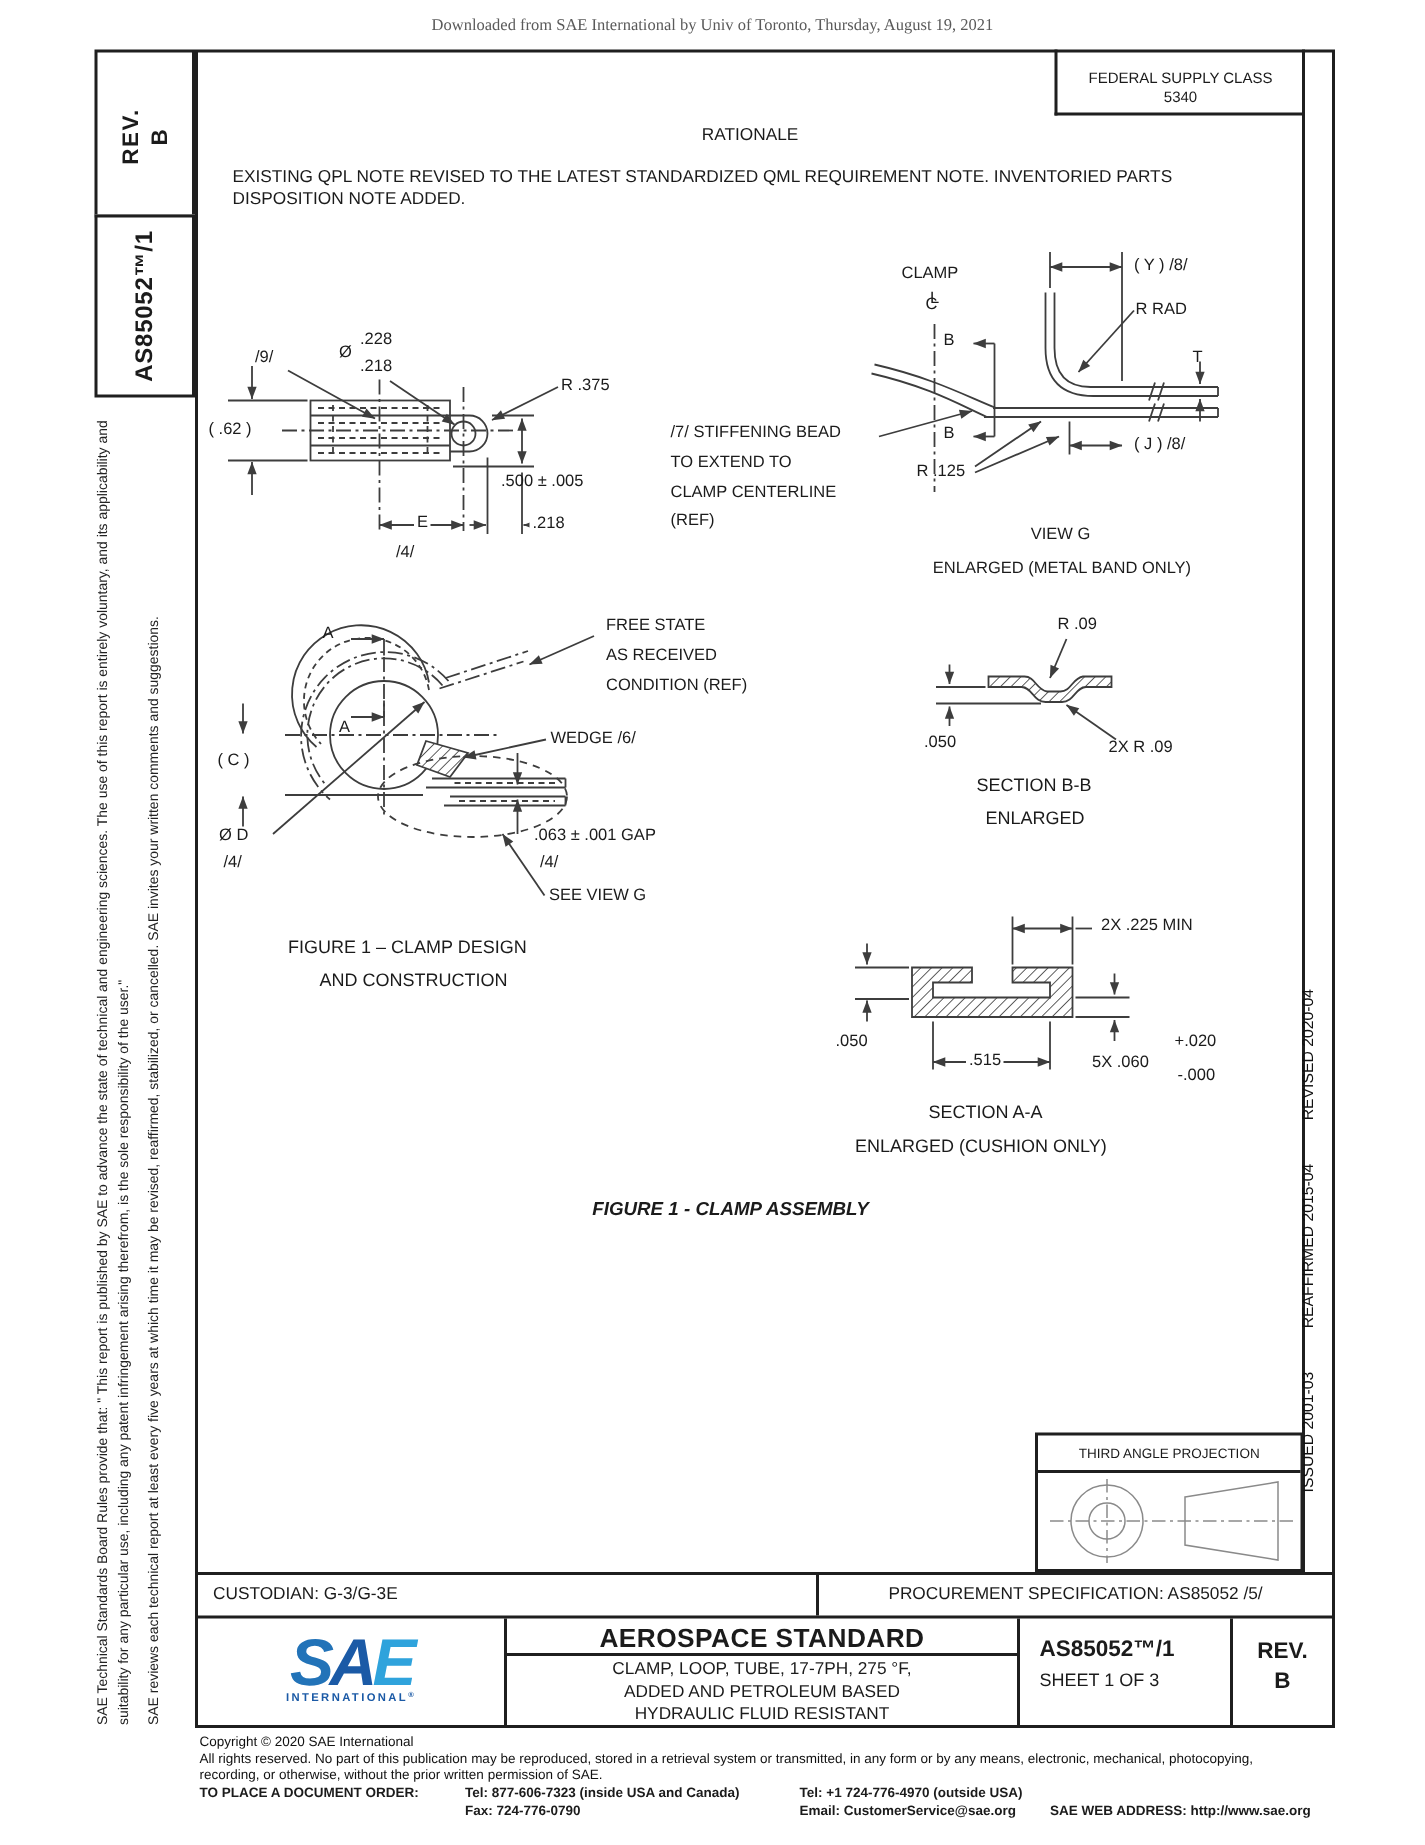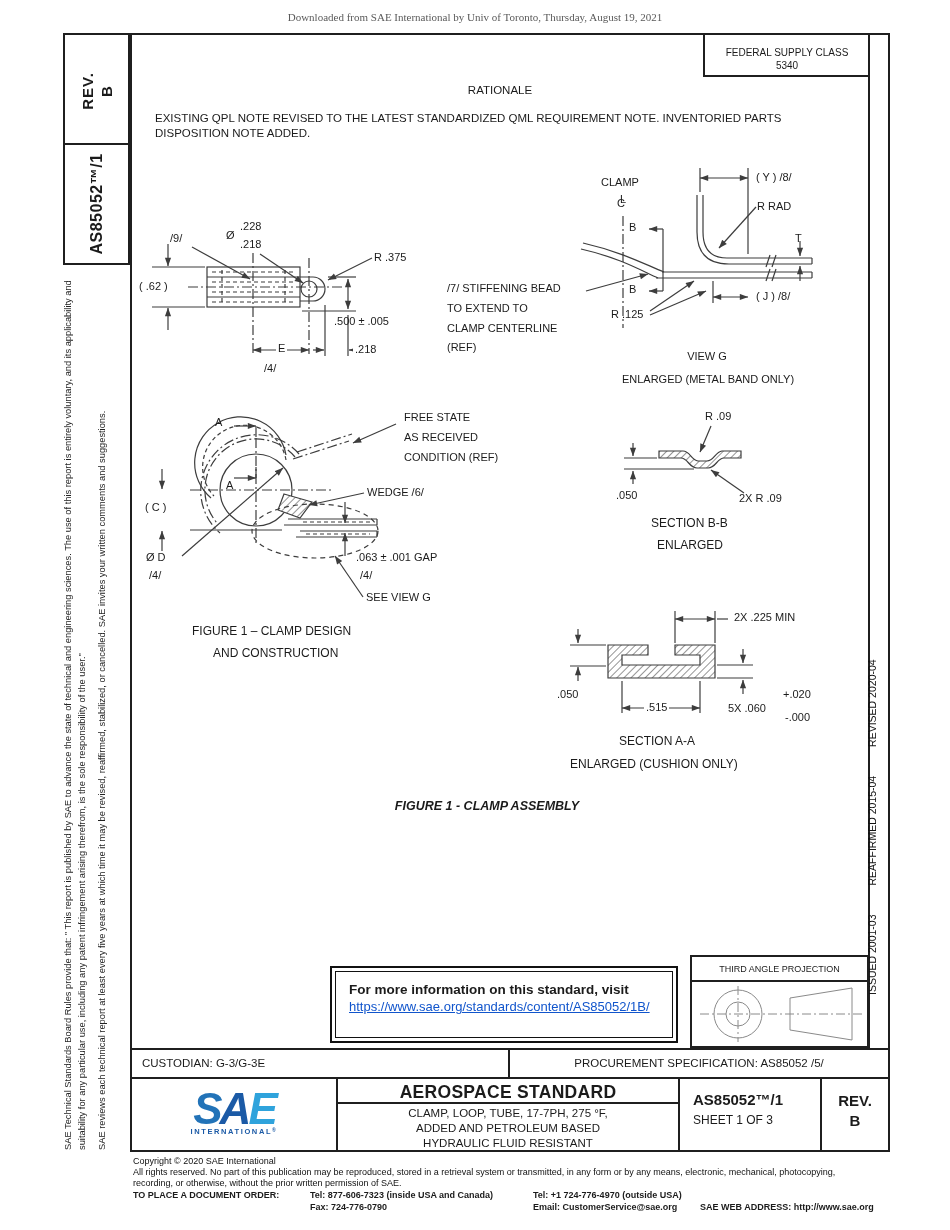--- a/index.html
+++ b/index.html
@@ -37,21 +37,21 @@
   .figcap { position:absolute; left:287px; top:799px; width:400px; text-align:center;
             font-weight:bold; font-style:italic; font-size:12.5px; }
   .infobox { position:absolute; left:330px; top:966px; width:348px; height:77px; border:2.5px solid #111; padding:3px; }
   .infobox .inner { width:100%; height:100%; border:1.5px solid #111; padding:10px 0 0 13px; }
   .infobox .t { font-weight:bold; font-size:13.5px; }
   .infobox a { font-size:13px; color:#1155cc; text-decoration:underline; }
   .projbox { position:absolute; left:690px; top:955px; width:179px; height:93px; border:2px solid #1f1f1f; }
   .projbox .hd { height:25px; border-bottom:2px solid #1f1f1f; text-align:center; font-size:9px; padding-top:7px; }
   .btable { position:absolute; left:132px; top:1048px; width:756px; }
   .row1 { display:flex; height:29px; border-top:2px solid #1f1f1f; }
-  .row1 .c1 { width:378px; border-right:2px solid #1f1f1f; font-size:11.5px; padding:7px 4px 0 10px; }
+  .row1 .c1 { width:414px; border-right:2px solid #1f1f1f; font-size:11.5px; padding:7px 4px 0 10px; }
   .row1 .c2 { flex:1; text-align:center; font-size:11.5px; padding-top:7px; }
   .row2 { display:flex; height:73px; border-top:2px solid #1f1f1f; }
   .row2 .logo-cell { width:206px; border-right:2px solid #1f1f1f; display:flex; flex-direction:column; align-items:center; justify-content:center; }
   .row2 .mid-cell { width:342px; border-right:2px solid #1f1f1f; text-align:center; }
   .row2 .doc-cell { width:142px; border-right:2px solid #1f1f1f; padding:12px 0 0 13px; }
   .row2 .rev-cell { flex:1; text-align:center; padding-top:12px; font-weight:bold; font-size:15px; line-height:20px; }
   .as-heading { font-weight:bold; font-size:17.5px; letter-spacing:0.3px; padding-top:3px; height:25px; border-bottom:2px solid #1f1f1f; }
   .as-sub { font-size:11.5px; line-height:15px; padding-top:2px; }
   .doc-num { font-weight:bold; font-size:15px; }
   .doc-sheet { font-size:12px; margin-top:5px; }
@@ -310,26 +310,20 @@
   <div class="lbl" style="left:557px;top:688px">.050</div>
   <div class="lbl wbg" style="left:644px;top:701px">.515</div>
   <div class="lbl" style="left:728px;top:702px">5X .060</div>
   <div class="lbl" style="left:783px;top:688px">+.020</div>
   <div class="lbl" style="left:785px;top:711px">-.000</div>
   <div class="lbl12" style="left:619px;top:734px">SECTION A-A</div>
   <div class="lbl12" style="left:570px;top:757px">ENLARGED (CUSHION ONLY)</div>
 
   <div class="figcap">FIGURE 1 - CLAMP ASSEMBLY</div>
 
-  <div class="infobox">
-    <div class="inner">
-      <div class="t">For more information on this standard, visit</div>
-      <a href="#">https://www.sae.org/standards/content/AS85052/1B/</a>
-    </div>
-  </div>
 
   <div class="projbox">
     <div class="hd">THIRD ANGLE PROJECTION</div>
     <svg width="175" height="64" viewBox="0 0 175 64">
       <g stroke="#8a8a8a" stroke-width="1" fill="none">
         <line x1="8" y1="32" x2="170" y2="32" stroke-dasharray="9 3 2 3"></line>
         <line x1="46" y1="4" x2="46" y2="60" stroke-dasharray="9 3 2 3"></line>
         <circle cx="46" cy="32" r="24"></circle>
         <circle cx="46" cy="32" r="12"></circle>
         <path d="M98,16 L160,6 L160,58 L98,48 Z"></path>

